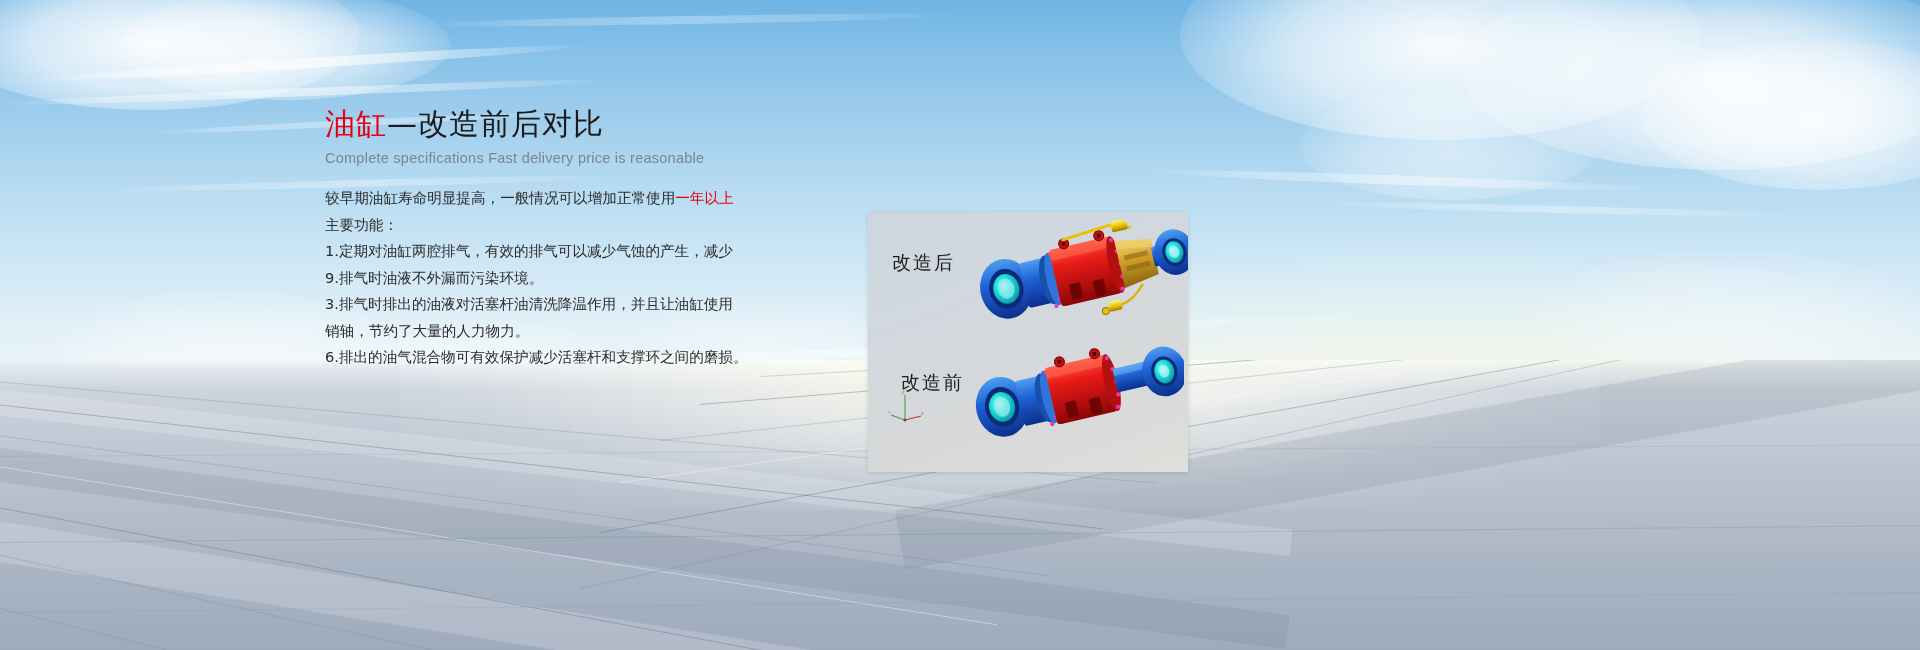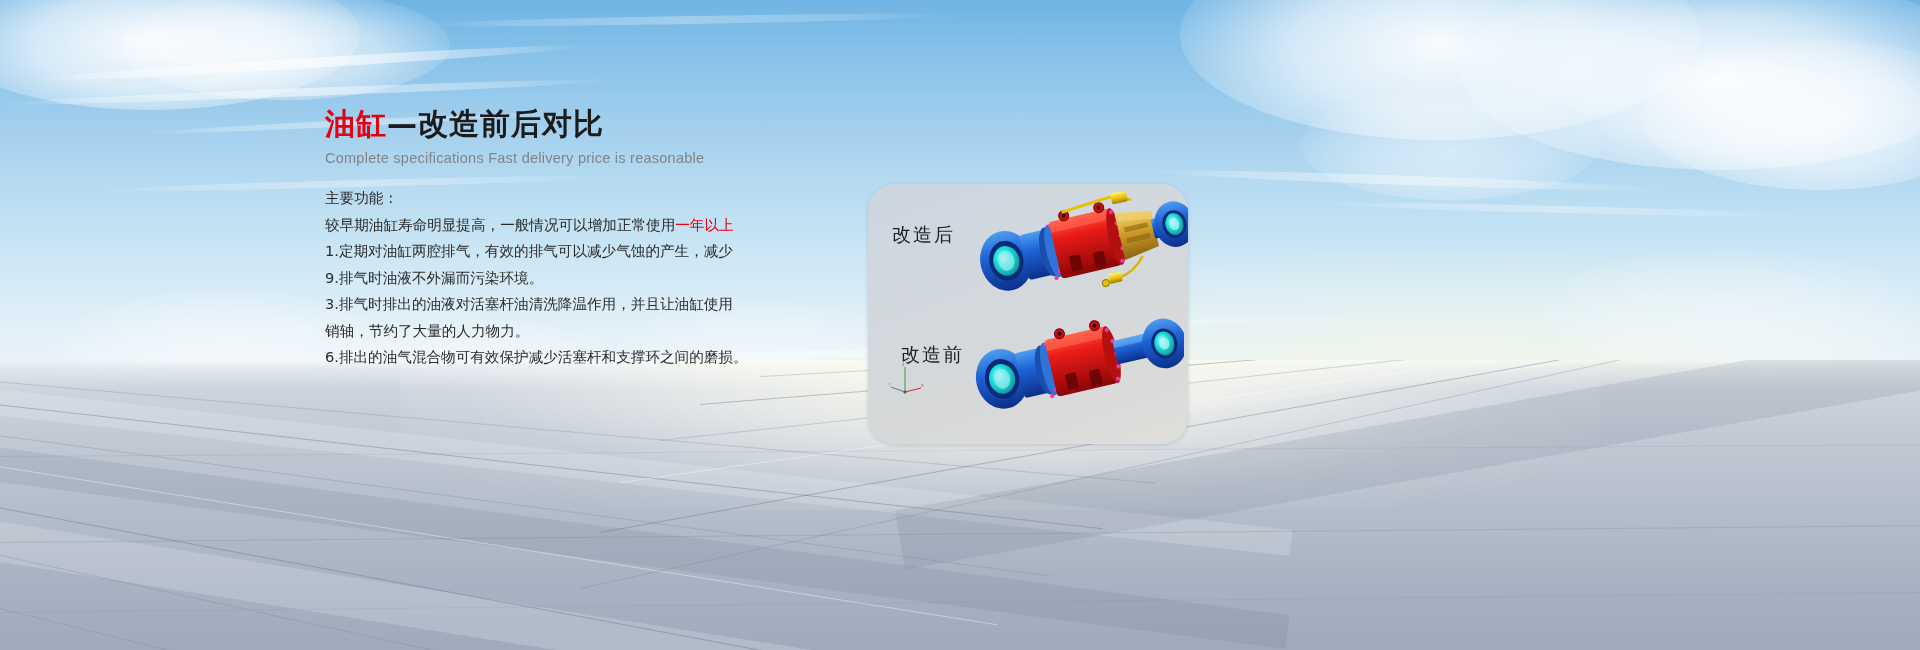--- a/index.html
+++ b/index.html
@@ -130,21 +130,21 @@
 
   
   .copy {
     position: absolute;
     left: 325px;
     top: 104px;
     width: 560px;
   }
   .headline {
     font-size: 30px;
-    font-weight: bold;
+    font-weight: normal;
     letter-spacing: 1px;
     line-height: 40px;
     white-space: nowrap;
     font-family: "DejaVu Sans", "Liberation Sans", sans-serif;
   }
   .headline .hl-red { color: #e60012; }
   .headline .hl-dark { color: #1b1b1b; }
   .subhead {
     margin-top: 6px;
     font-size: 14.5px;
@@ -160,34 +160,33 @@
     color: #2b2b2b;
     font-family: "DejaVu Sans", "Liberation Sans", sans-serif;
   }
   .body-copy p { white-space: nowrap; }
   .body-copy .red { color: #e60012; }
 
   
   .panel {
     position: absolute;
     left: 868px;
-    top: 184px;
+    top: 212px;
     width: 320px;
     height: 260px;
     background: linear-gradient(160deg,
         #ccd6e0 0%,
         #cfd7df 18%,
         #d2d8dd 38%,
         #d5d8da 56%,
         #d8d9d9 72%,
         #dcdcda 88%,
         #e0dfdb 100%);
     box-shadow: 0 1px 4px rgba(40,60,80,0.18);
     overflow: hidden;
-    border-radius: 27px;
   }
   .panel-label {
     position: absolute;
     font-size: 19px;
     color: #1f1f1f;
     font-family: "DejaVu Serif", "Liberation Serif", serif;
     letter-spacing: 2px;
     white-space: nowrap;
   }
   .label-after  { left: 24px; top: 38px; }
@@ -260,22 +259,22 @@
 
   <div class="copy">
 
     <div class="headline">
       <span class="hl-red">油缸</span><span class="hl-dark">—改造前后对比</span>
     </div>
 
     <div class="subhead">Complete specifications Fast delivery price is reasonable</div>
 
     <div class="body-copy">
+      <p><span>较早期油缸寿命明显提高，一般情况可以增加正常使用</span><span class="red">一年以上</span></p>
       <p>主要功能：</p>
-      <p><span>较早期油缸寿命明显提高，一般情况可以增加正常使用</span><span class="red">一年以上</span></p>
       <p>1.定期对油缸两腔排气，有效的排气可以减少气蚀的产生，减少</p>
       <p>9.排气时油液不外漏而污染环境。</p>
       <p>3.排气时排出的油液对活塞杆油清洗降温作用，并且让油缸使用</p>
       <p>销轴，节约了大量的人力物力。</p>
       <p>6.排出的油气混合物可有效保护减少活塞杆和支撑环之间的磨损。</p>
     </div>
   </div>
 
   <div class="panel">
 

